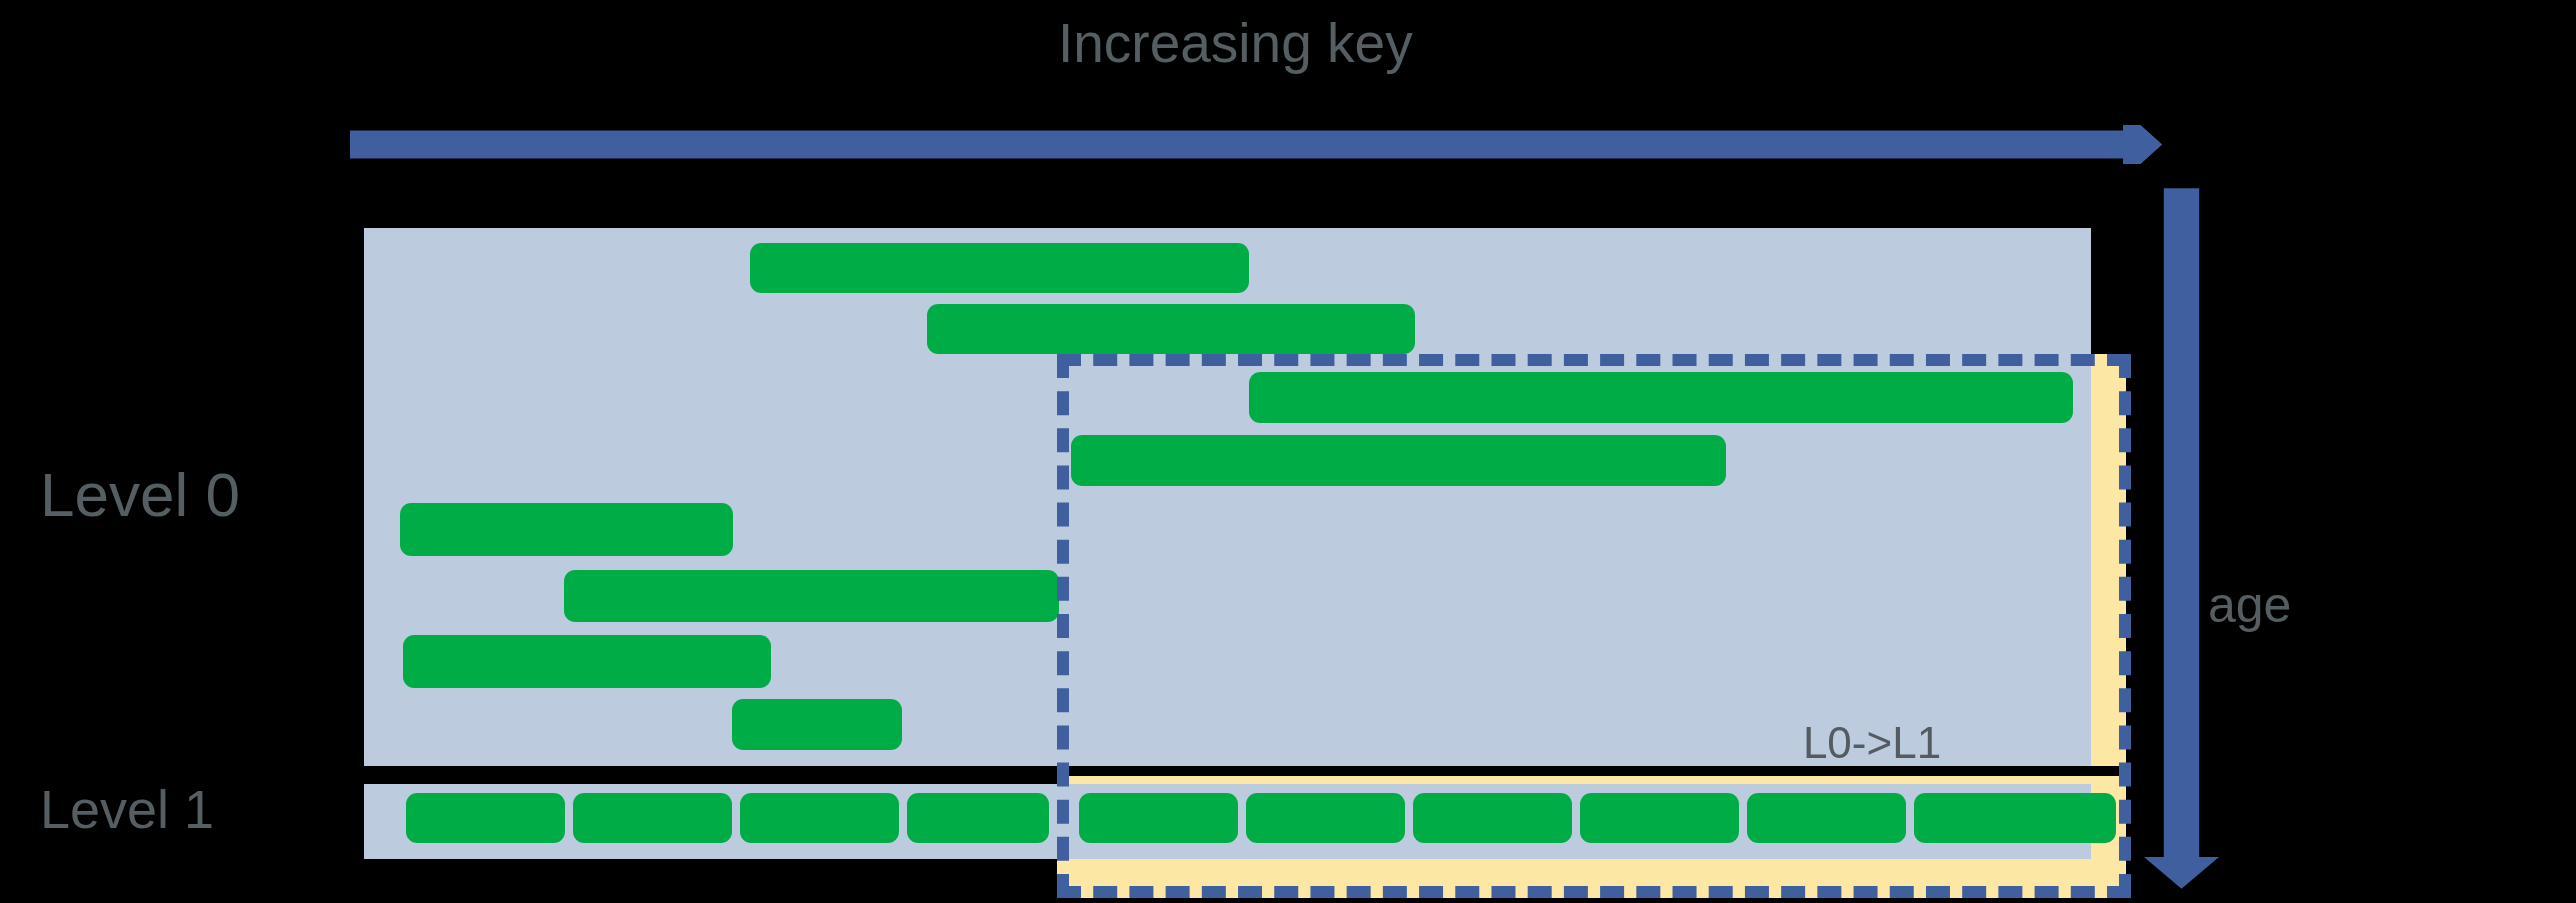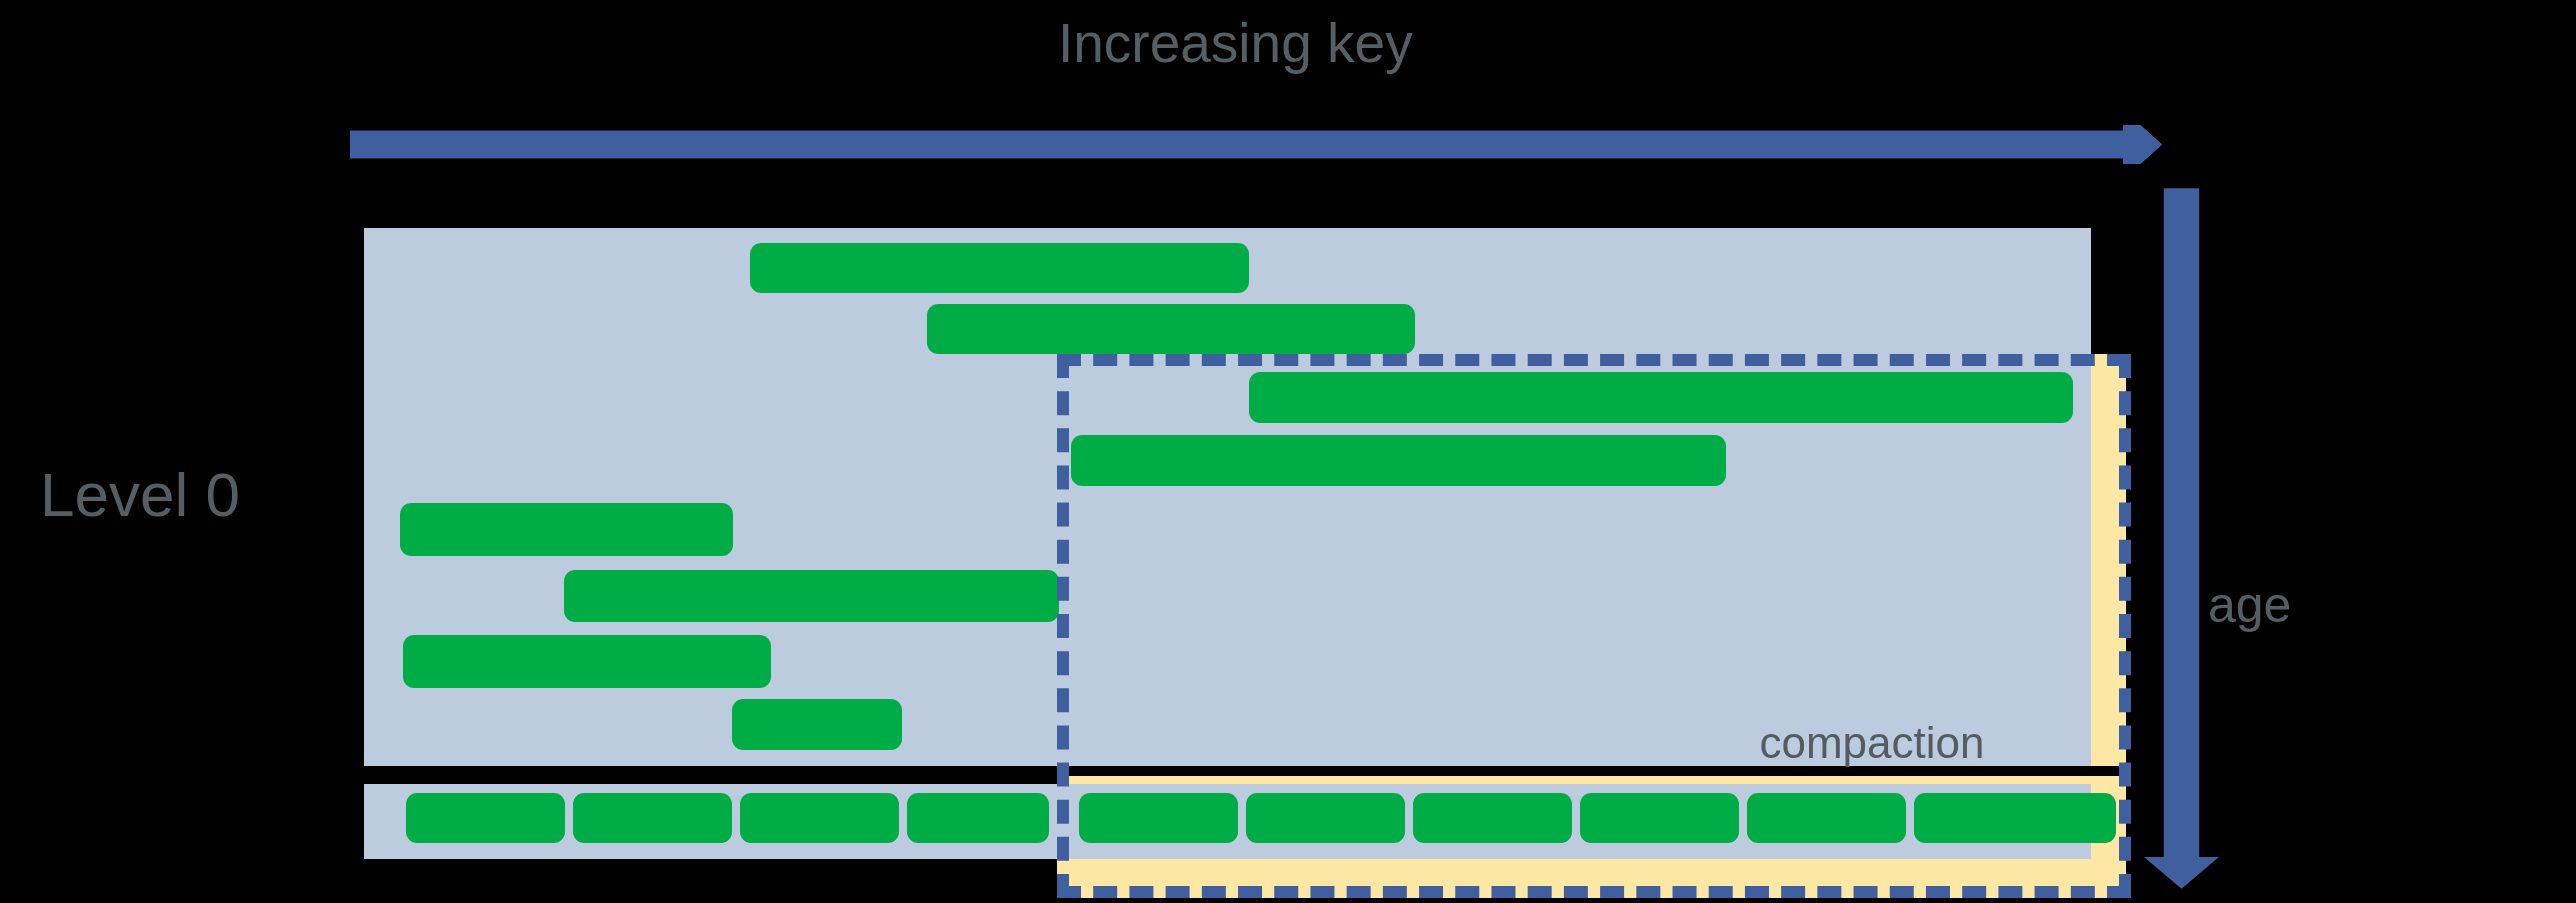--- a/index.html
+++ b/index.html
@@ -135,20 +135,21 @@
       <polygon points="0,945 106,945 53,990" fill="#3f5f9e"></polygon>
     </svg>
   </div>
 
   <div class="lbl" id="increasing-age">
     <span class="l2">age</span>
   </div>
 
   <div class="lbl" id="level0-label">Level 0</div>
 
+  <div class="lbl" id="level1-label">Level 1</div>
 
   <div id="yellow-l0" style="left:1057px; top:354px; width:1069px; height:412px;"></div>
 
   <div id="yellow-l1" style="left:1057px; top:776px; width:1069px; height:122px;"></div>
 
   <div id="level0-panel"></div>
 
   <div id="level1-panel"></div>
 
   <div class="sst" style="left:750px;top:243px;width:499px;height:50px;"></div>
@@ -167,17 +168,18 @@
   <div class="sst1" style="left:1079px;width:159px;"></div>
   <div class="sst1" style="left:1246px;width:159px;"></div>
   <div class="sst1" style="left:1413px;width:159px;"></div>
   <div class="sst1" style="left:1580px;width:159px;"></div>
   <div class="sst1" style="left:1747px;width:159px;"></div>
   <div class="sst1" style="left:1914px;width:202px;"></div>
 
   <div id="compaction-box"></div>
 
   <div class="lbl" id="compaction-label">
+    <span>L0-&gt;L1</span>
     <span>compaction</span>
   </div>
 
 </div>
 
 
 </body></html>

